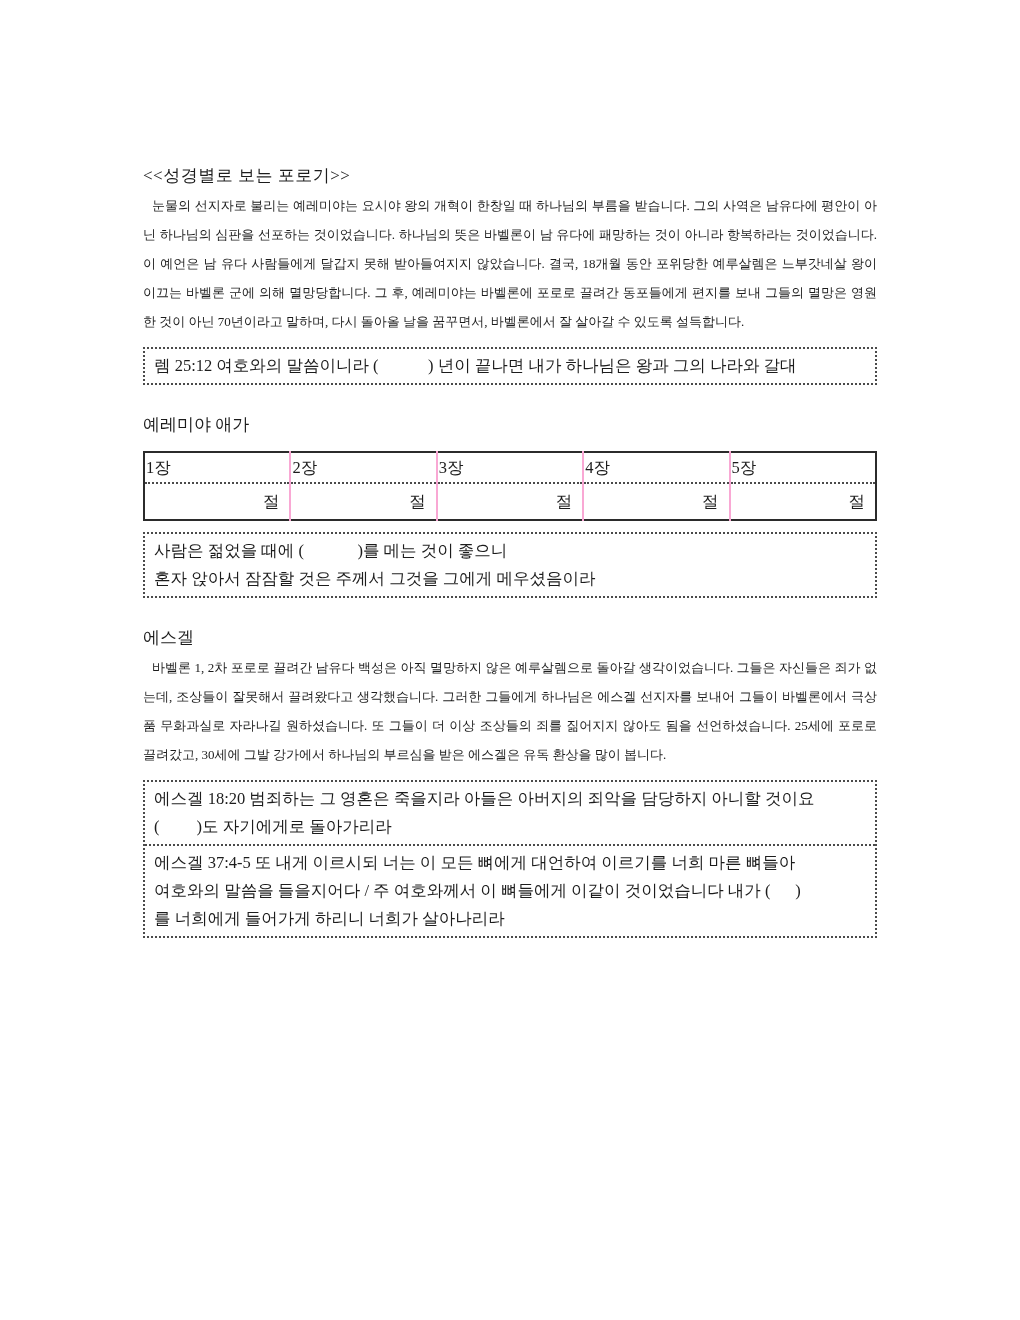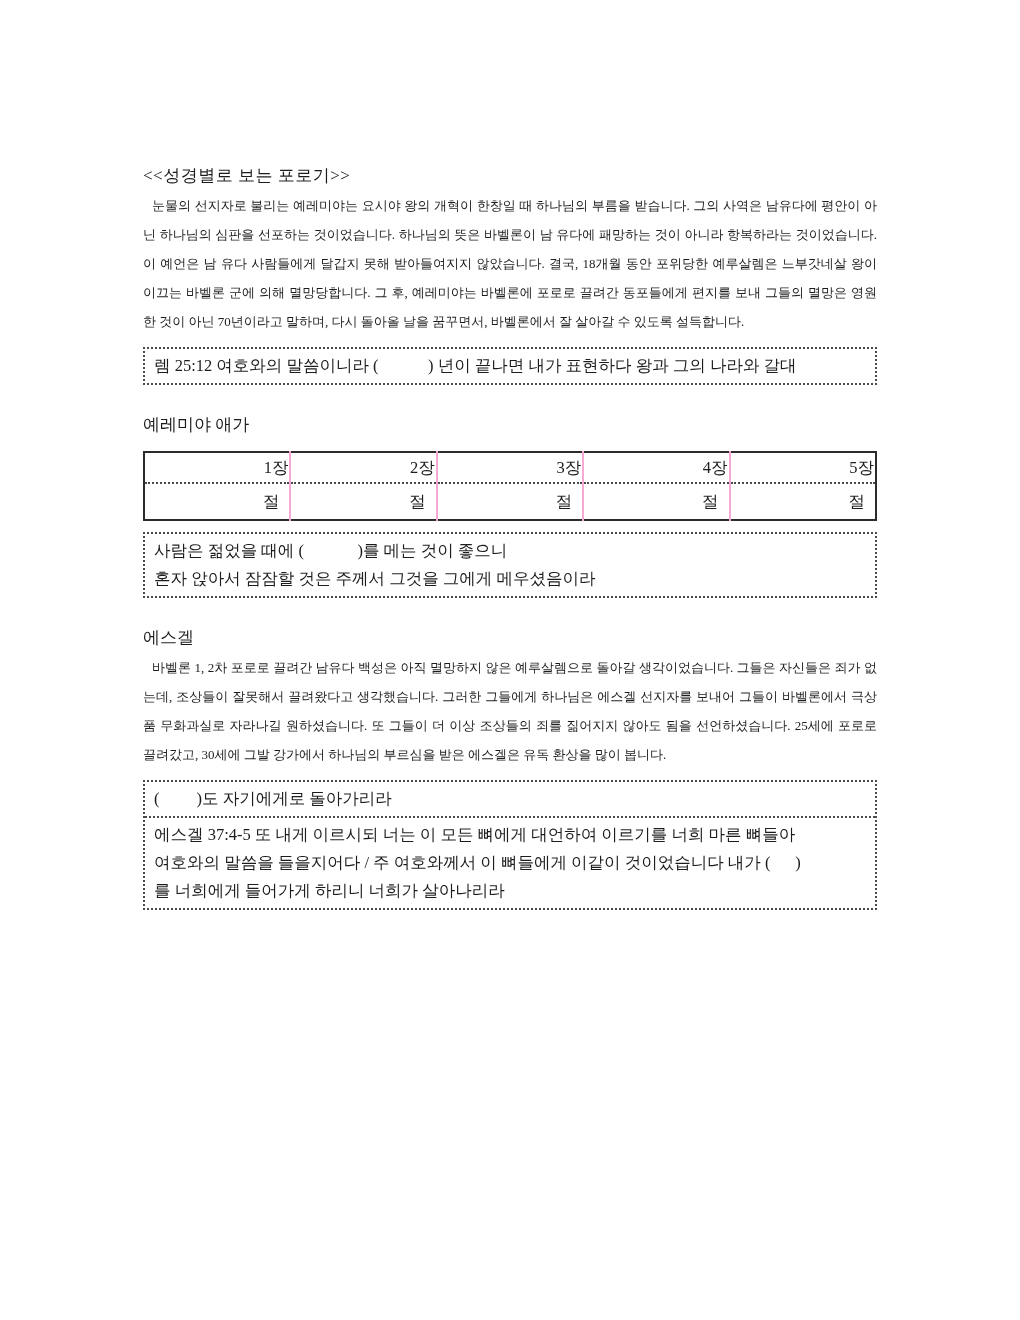--- a/index.html
+++ b/index.html
@@ -68,41 +68,41 @@
   table.chapters td {
     border-left: 2px solid #f9a8d4;
     font-size: 16.5px;
     overflow: hidden;
   }
   table.chapters td:first-child {
     border-left: none;
   }
   table.chapters tr.head td {
     height: 27px;
-    text-align: right;
+    text-align: left;
     border-bottom: 2px dotted #4a4a4a;
   }
   table.chapters tr.fill td {
     height: 33px;
     text-align: right;
     padding-right: 10px;
     vertical-align: middle;
   }
 </style>
 </head>
 <body>
 
 <div class="page">
 
   <div class="doc-title">&lt;&lt;성경별로 보는 포로기&gt;&gt;</div>
 
   <div>
     <p class="body-paragraph">눈물의 선지자로 불리는 예레미야는 요시야 왕의 개혁이 한창일 때 하나님의 부름을 받습니다. 그의 사역은 남유다에 평안이 아닌 하나님의 심판을 선포하는 것이었습니다. 하나님의 뜻은 바벨론이 남 유다에 패망하는 것이 아니라 항복하라는 것이었습니다. 이 예언은 남 유다 사람들에게 달갑지 못해 받아들여지지 않았습니다. 결국, 18개월 동안 포위당한 예루살렘은 느부갓네살 왕이 이끄는 바벨론 군에 의해 멸망당합니다. 그 후, 예레미야는 바벨론에 포로로 끌려간 동포들에게 편지를 보내 그들의 멸망은 영원한 것이 아닌 70년이라고 말하며, 다시 돌아올 날을 꿈꾸면서, 바벨론에서 잘 살아갈 수 있도록 설득합니다.</p>
     <div class="verse-box">
-      <div class="verse-line">렘 25:12 여호와의 말씀이니라 (            ) 년이 끝나면 내가 표현하다 왕과 그의 나라와 갈대</div>
+      <div class="verse-line">렘 25:12 여호와의 말씀이니라 (            ) 년이 끝나면 내가 하나님은 왕과 그의 나라와 갈대</div>
     </div>
   </div>
 
   <div>
     <div class="section-heading">예레미야 애가</div>
 
     <table class="chapters">
       <tbody>
           <tr class="head">
         <td>1장</td>
@@ -126,20 +126,21 @@
       <div class="verse-line">혼자 앉아서 잠잠할 것은 주께서 그것을 그에게 메우셨음이라</div>
     </div>
   </div>
 
   <div>
     <div class="section-heading">에스겔</div>
     <p class="body-paragraph">바벨론 1, 2차 포로로 끌려간 남유다 백성은 아직 멸망하지 않은 예루살렘으로 돌아갈 생각이었습니다. 그들은 자신들은 죄가 없는데, 조상들이 잘못해서 끌려왔다고 생각했습니다. 그러한 그들에게 하나님은 에스겔 선지자를 보내어 그들이 바벨론에서 극상품 무화과실로 자라나길 원하셨습니다. 또 그들이 더 이상 조상들의 죄를 짊어지지 않아도 됨을 선언하셨습니다. 25세에 포로로 끌려갔고, 30세에 그발 강가에서 하나님의 부르심을 받은 에스겔은 유독 환상을 많이 봅니다.</p>
 
     <div class="verse-box split">
       <div class="compartment">
+        <div class="verse-line">에스겔 18:20 범죄하는 그 영혼은 죽을지라 아들은 아버지의 죄악을 담당하지 아니할 것이요</div>
         <div class="verse-line">(         )도 자기에게로 돌아가리라</div>
       </div>
       <div class="compartment">
         <div class="verse-line">에스겔 37:4-5 또 내게 이르시되 너는 이 모든 뼈에게 대언하여 이르기를 너희 마른 뼈들아</div>
         <div class="verse-line">여호와의 말씀을 들을지어다 / 주 여호와께서 이 뼈들에게 이같이 것이었습니다 내가 (      )</div>
         <div class="verse-line">를 너희에게 들어가게 하리니 너희가 살아나리라</div>
       </div>
     </div>
   </div>
 

